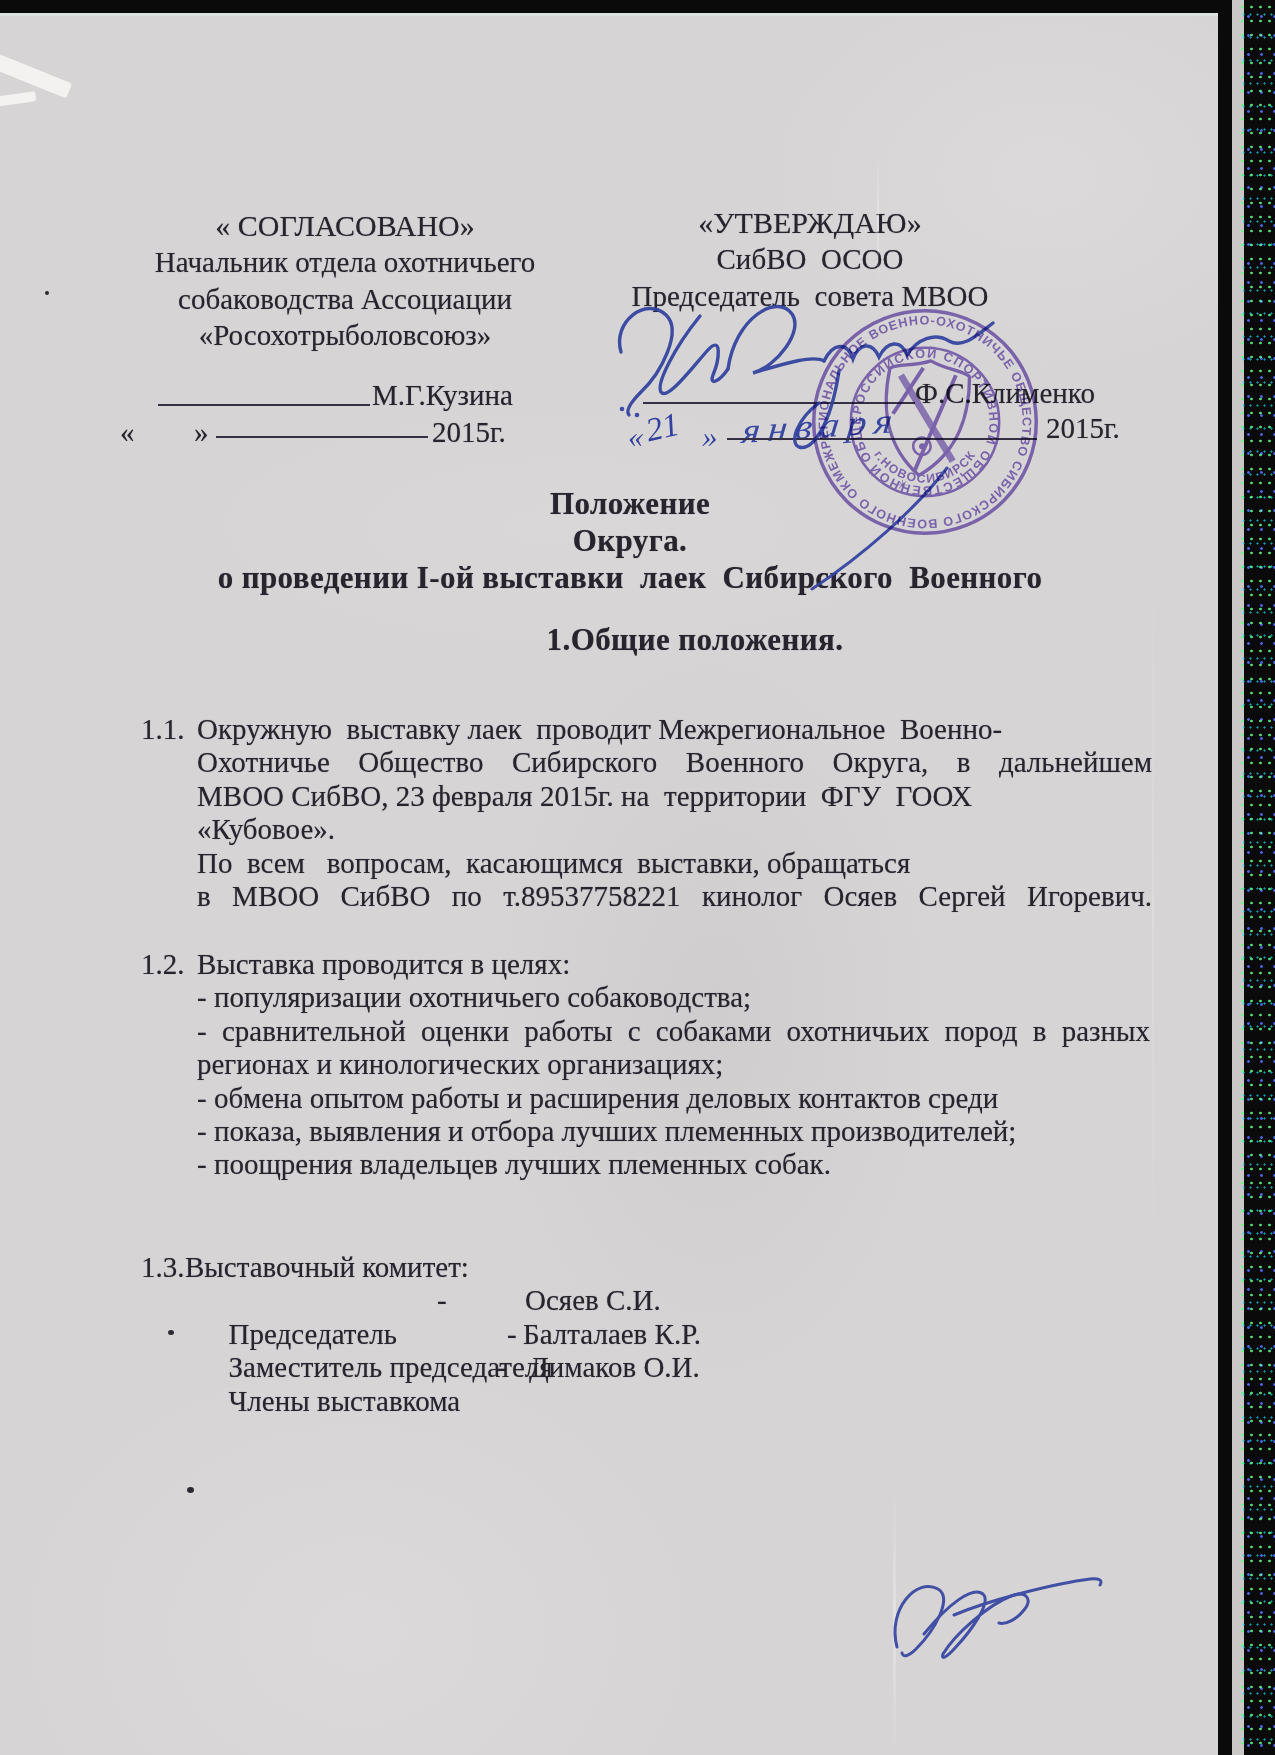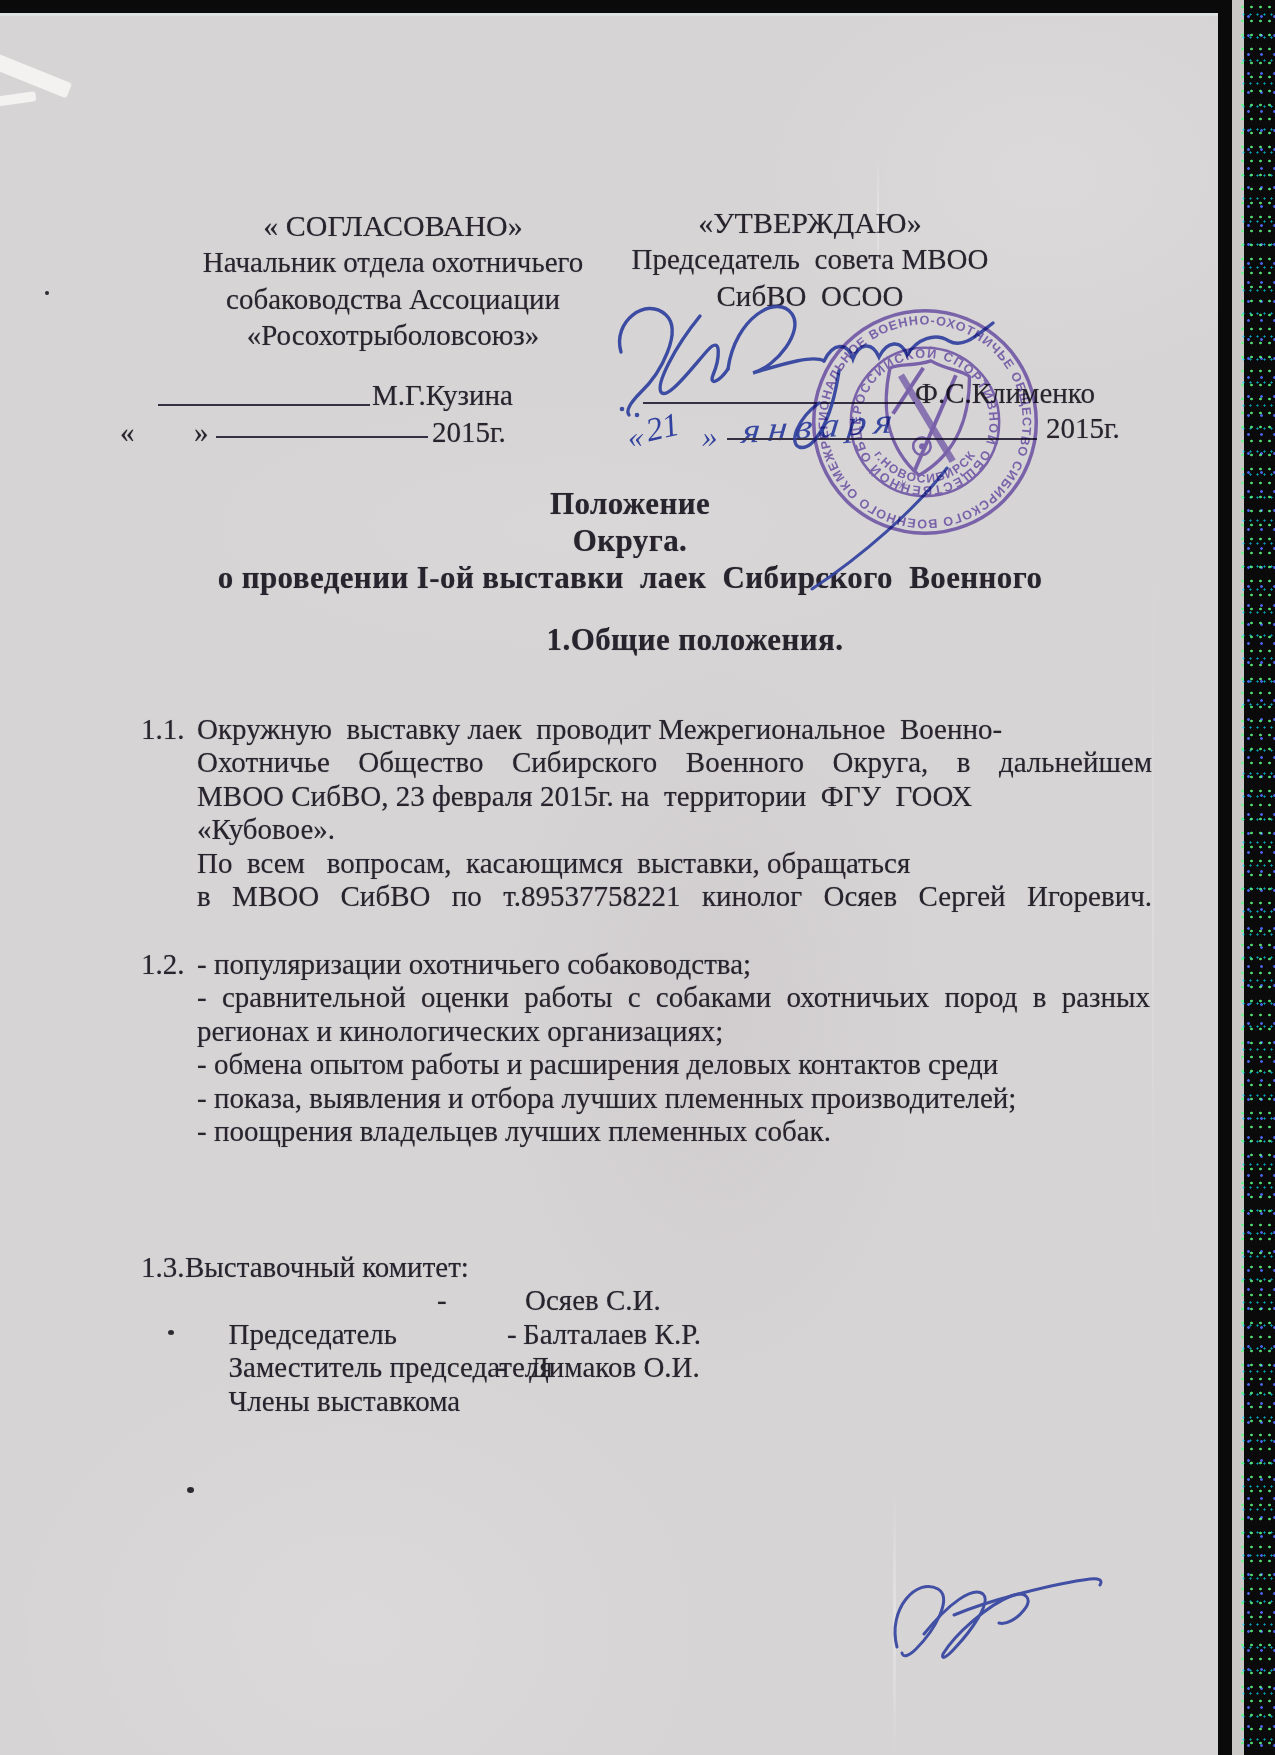--- a/index.html
+++ b/index.html
@@ -65,38 +65,38 @@
 
   <div class="abs tear" style="left:-8px;top:68px;width:80px;height:16px;transform:rotate(22deg);"></div>
   <div class="abs tear" style="left:-6px;top:94px;width:42px;height:10px;transform:rotate(-8deg);"></div>
   <div class="abs speck" style="left:45px;top:291px;width:4px;height:4px;"></div>
   <div class="abs speck" style="left:168px;top:1330px;width:6px;height:5px;"></div>
   <div class="abs speck" style="left:187px;top:1487px;width:7px;height:6px;"></div>
   <div class="abs crease" style="left:893px;top:1490px;width:3px;height:265px;"></div>
   <div class="abs crease" style="left:877px;top:155px;width:2px;height:130px;"></div>
   <div class="abs crease" style="left:1152px;top:560px;width:2px;height:700px;opacity:.5;"></div>
 
-  <div class="abs center" style="left:110px;top:207px;width:470px;margin-left:48px;">
+  <div class="abs center" style="left:110px;top:207px;width:470px;">
     <div class="t h30 soft">« СОГЛАСОВАНО»</div>
     <div class="t lh36 soft">Начальник отдела охотничьего</div>
     <div class="t lh36 soft" style="text-align:center;">собаководства Ассоциации</div>
     <div class="t lh36 soft">«Росохотрыболовсоюз»</div>
   </div>
 
   <div class="abs uline" style="left:158px;top:404px;width:212px;"></div>
   <div class="abs t soft" style="left:372px;top:379px;">М.Г.Кузина</div>
   <div class="abs t soft" style="left:120px;top:416px;">«</div>
   <div class="abs t soft" style="left:194px;top:416px;">»</div>
   <div class="abs uline" style="left:216px;top:436px;width:212px;"></div>
   <div class="abs t soft" style="left:432px;top:416px;">2015г.</div>
 
   <div class="abs center" style="left:595px;top:204px;width:430px;">
     <div class="t h30 soft">«УТВЕРЖДАЮ»</div>
+    <div class="t lh36 soft">СибВО  ОСОО</div>
     <div class="t lh36 soft">Председатель  совета МВОО</div>
-    <div class="t lh36 soft">СибВО  ОСОО</div>
   </div>
 
   <div class="abs uline" style="left:643px;top:402px;width:272px;"></div>
   <div class="abs t soft" style="left:915px;top:377px;">Ф.С.Клименко</div>
   <div class="abs pen hw hw-quote" style="left:628px;top:419px;">«</div>
   <div class="abs pen hw hw-day" style="left:646px;top:409px;">21</div>
   <div class="abs pen hw hw-quote" style="left:702px;top:419px;">»</div>
   <div class="abs pen hw hw-month" style="left:740px;top:412px;">января</div>
   <div class="abs uline" style="left:727px;top:438px;width:310px;"></div>
   <div class="abs t soft" style="left:1046px;top:412px;">2015г.</div>
@@ -151,20 +151,21 @@
     <div class="t soft">Окружную  выставку лаек  проводит Межрегиональное  Военно-</div>
     <div class="t soft fill">Охотничье  Общество  Сибирского  Военного  Округа,  в  дальнейшем</div>
     <div class="t soft">МВОО СибВО, 23 февраля 2015г. на  территории  ФГУ  ГООХ</div>
     <div class="t soft">«Кубовое».</div>
     <div class="t soft">По  всем   вопросам,  касающимся  выставки, обращаться</div>
     <div class="t soft fill">в МВОО СибВО  по т.89537758221   кинолог  Осяев  Сергей  Игоревич.</div>
   </div>
 
   <div class="abs t soft" style="left:141px;top:948px;">1.2.</div>
   <div class="abs" style="left:197px;top:948px;width:953px;">
+    <div class="t soft">Выставка проводится в целях:</div>
     <div class="t soft">- популяризации охотничьего собаководства;</div>
     <div class="t soft fill">- сравнительной оценки работы с собаками охотничьих пород в разных</div>
     <div class="t soft">регионах и кинологических организациях;</div>
     <div class="t soft">- обмена опытом работы и расширения деловых контактов среди</div>
     <div class="t soft">- показа, выявления и отбора лучших племенных производителей;</div>
     <div class="t soft">- поощрения владельцев лучших племенных собак.</div>
   </div>
 
   <div class="abs t soft" style="left:141px;top:1251px;">1.3.</div>
   <div class="abs" style="left:185px;top:1251px;width:965px;">

